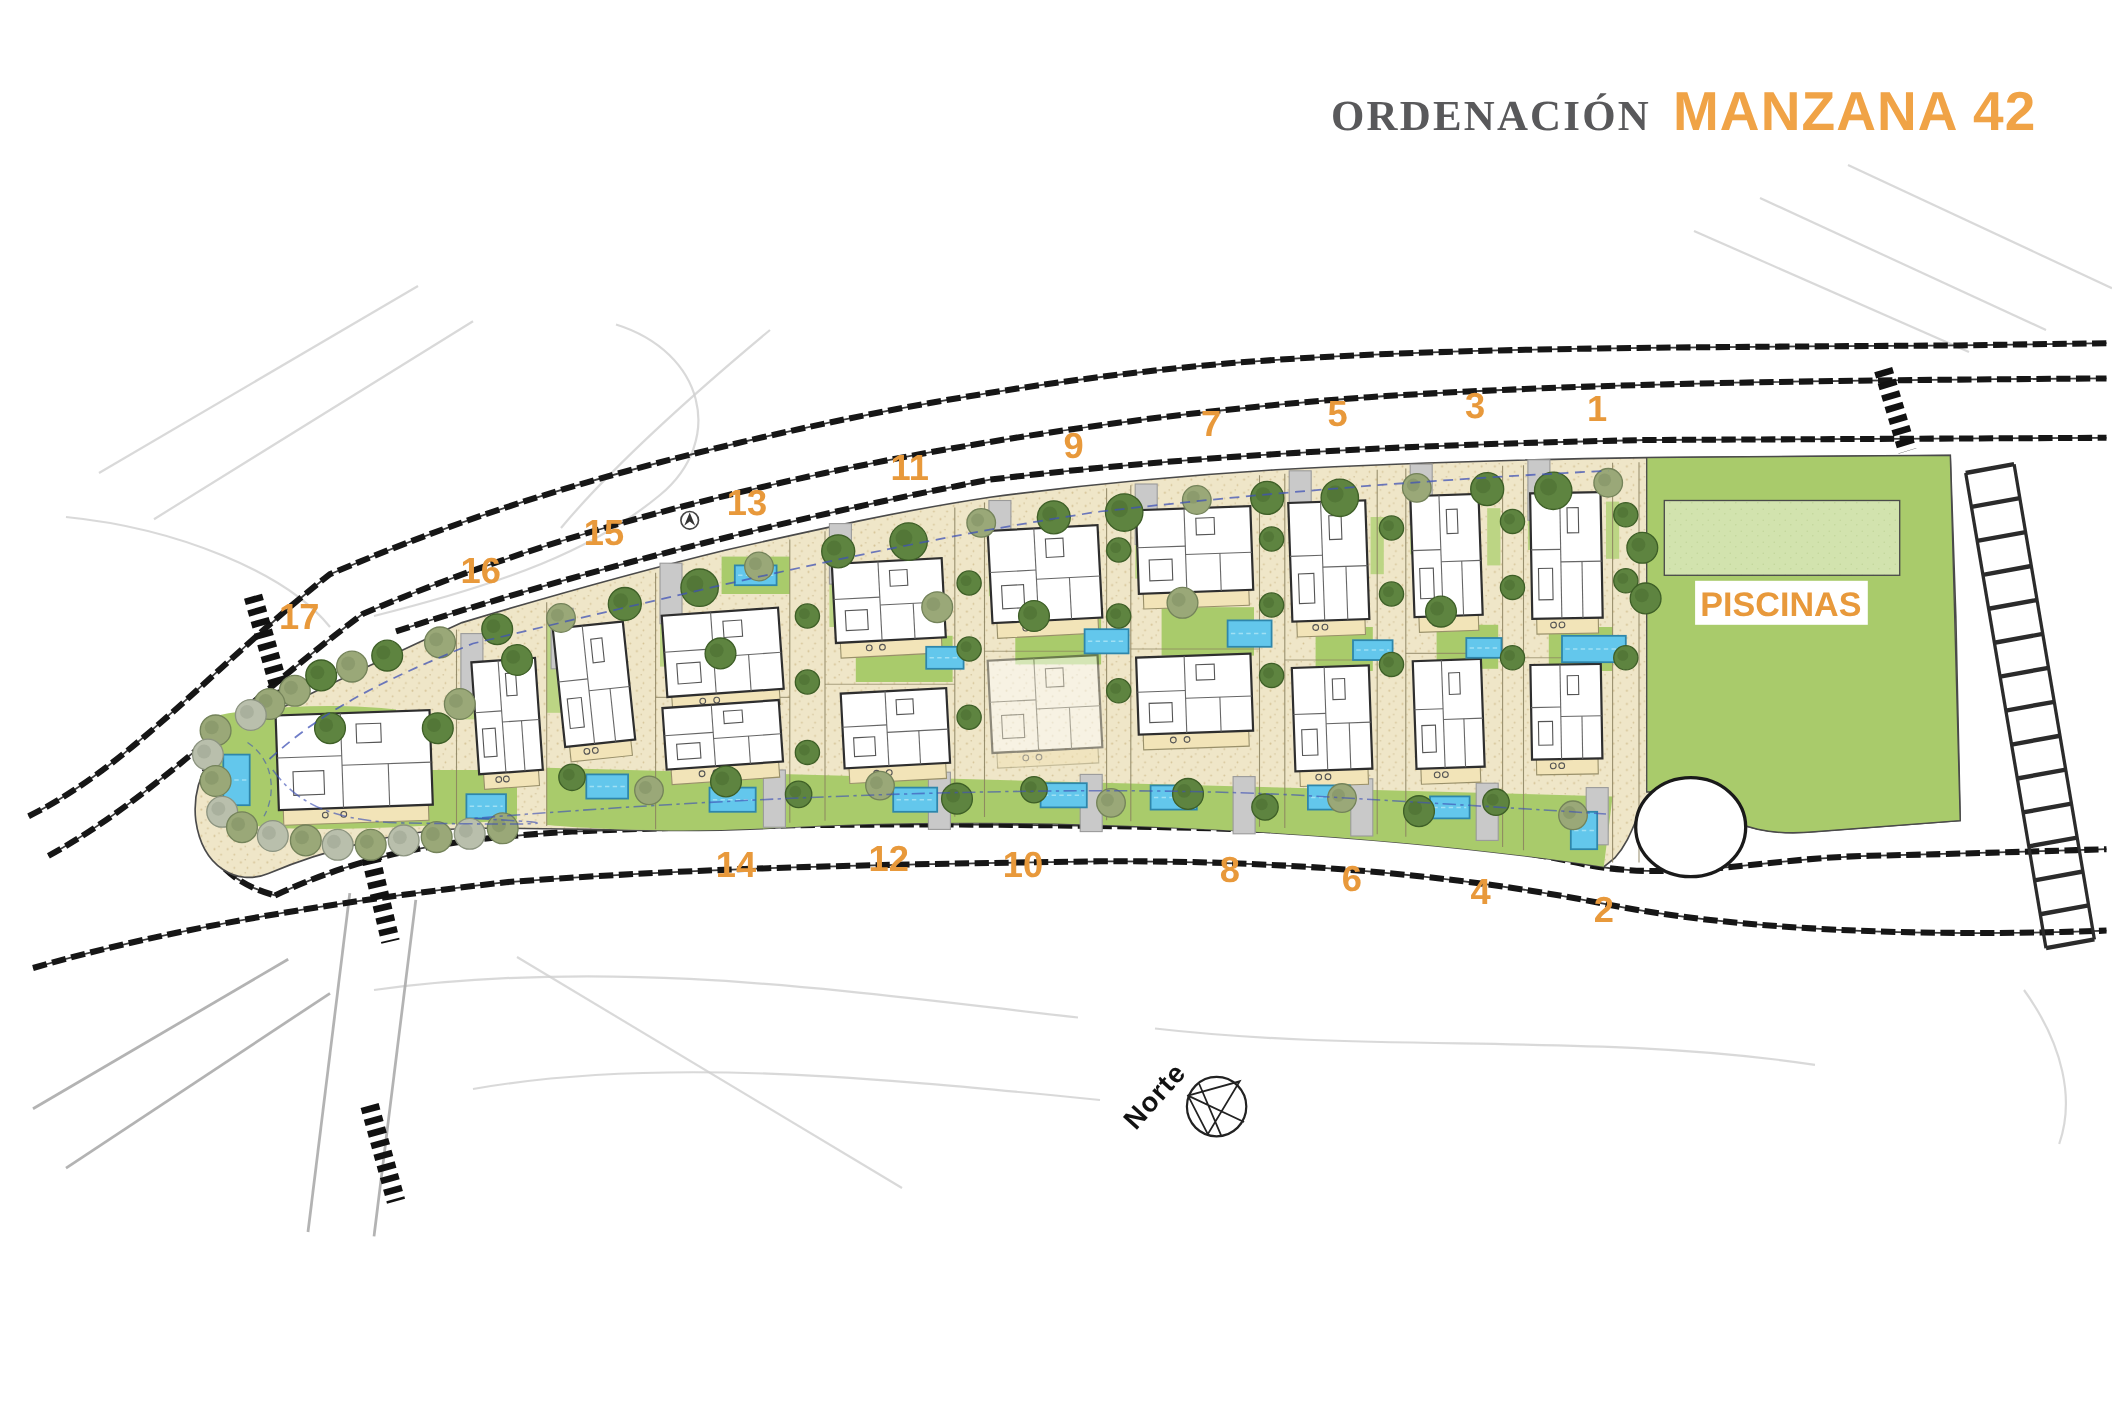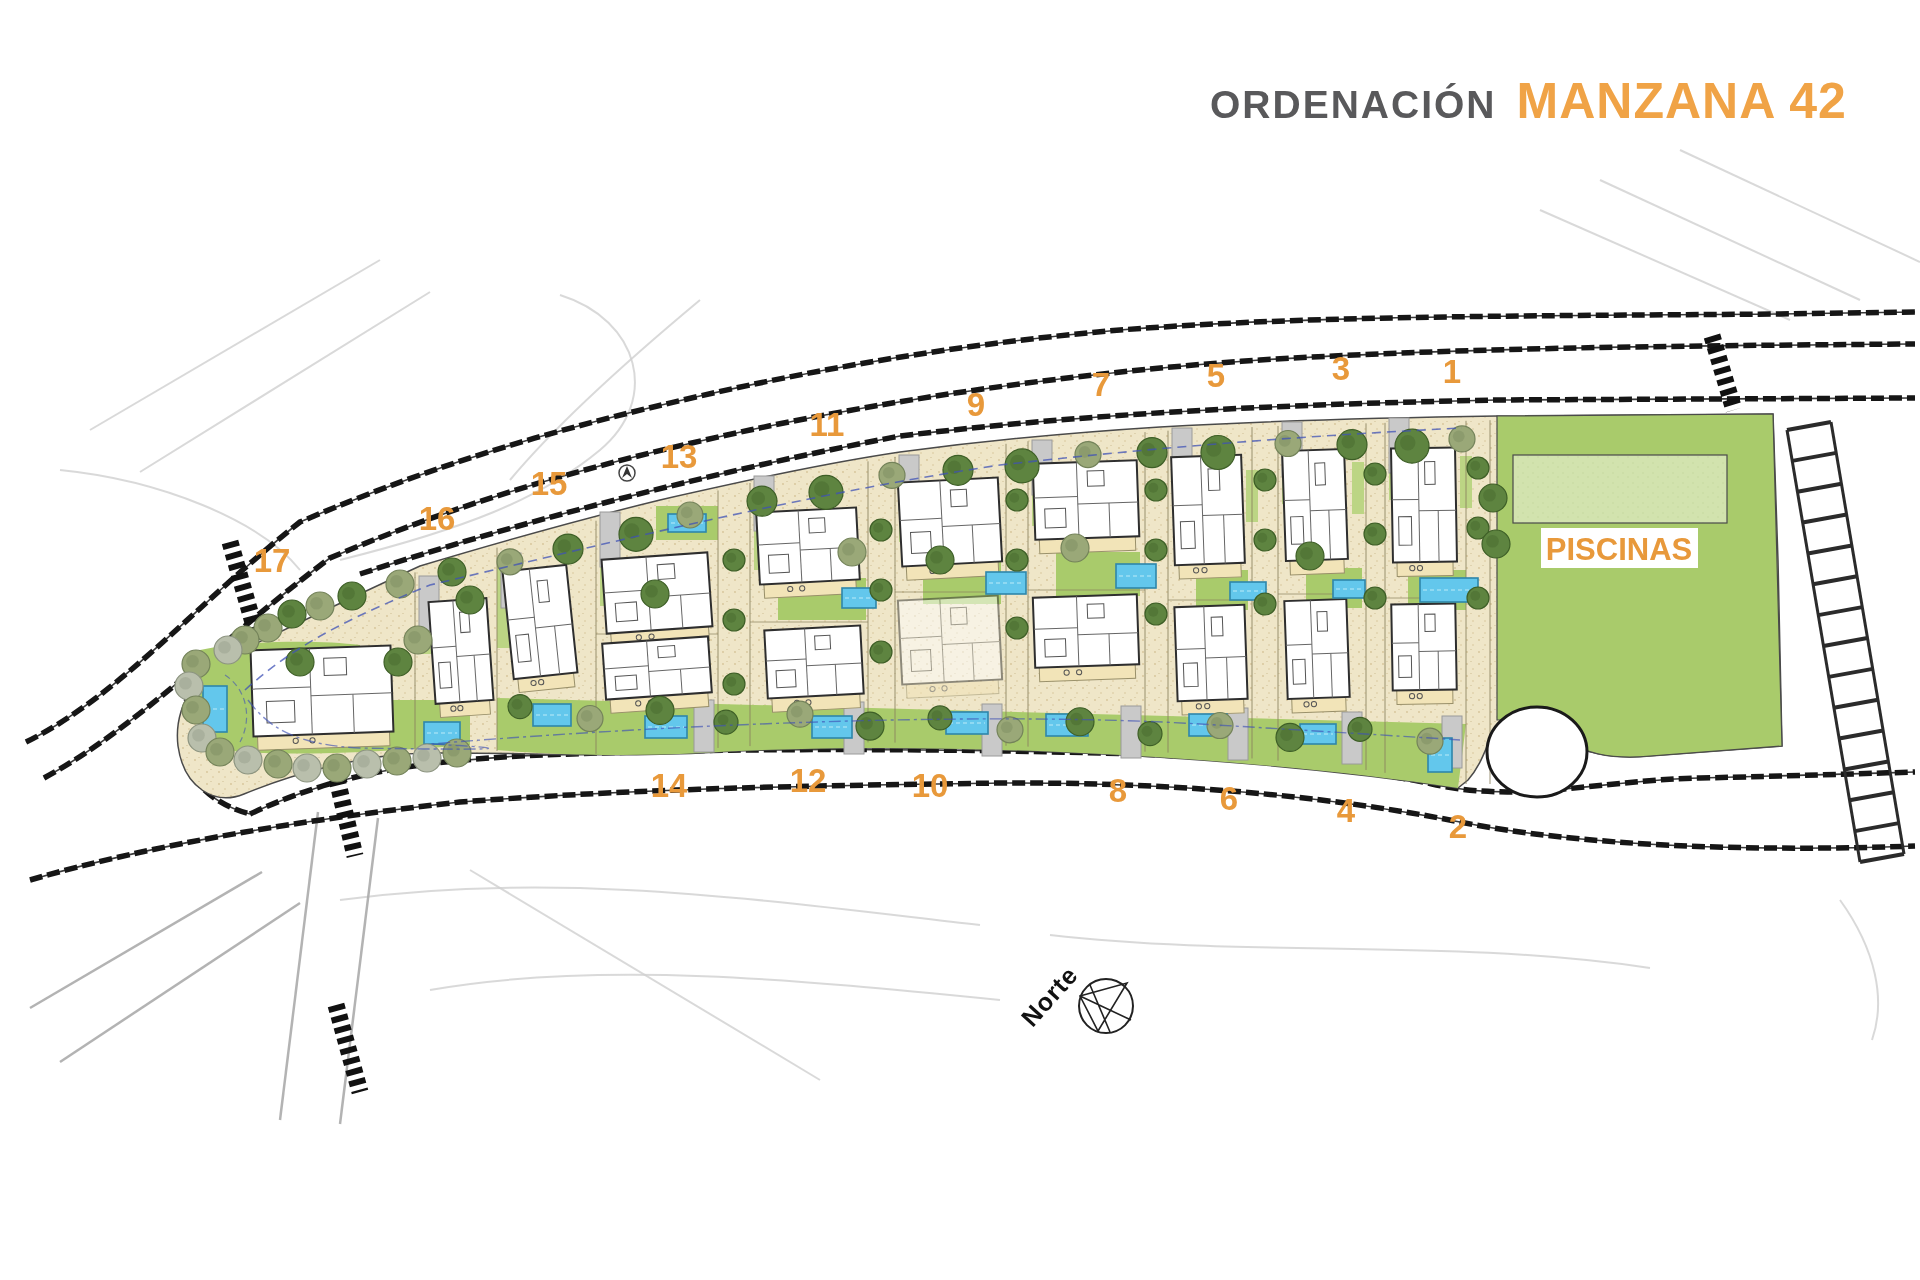--- a/index.html
+++ b/index.html
@@ -1,20 +1,20 @@
 <!DOCTYPE html>
 <html><head>
 <meta charset="utf-8">
 <style>
   html,body{margin:0;padding:0;background:#ffffff;width:1920px;height:1280px;overflow:hidden;
     font-family:"Liberation Sans",sans-serif;}
   #stage{position:relative;width:1920px;height:1280px;background:#fff;}
   #plan{position:absolute;left:0;top:0;}
   #header{position:absolute;left:1210px;top:72px;display:flex;align-items:baseline;gap:20px;white-space:nowrap;}
-  #header .t-left{font-size:39px;font-weight:600;letter-spacing:2px;color:#59595B;}
+  #header .t-left{font-size:39px;font-weight:600;letter-spacing:2px;color:#59595B;font-family:Liberation Serif, serif;}
   #header .t-right{font-size:50px;font-weight:700;letter-spacing:1px;color:#F0A346;text-align:center;}
   text{font-family:"Liberation Sans",sans-serif;}
   .plot-num{font-size:33px;font-weight:600;}
   .piscinas-label{font-size:31px;font-weight:700;}
   .norte-label{font-size:25px;font-weight:600;fill:#111;letter-spacing:1px;}
 </style>
 </head>
 <body>
 
 <div id="stage">

